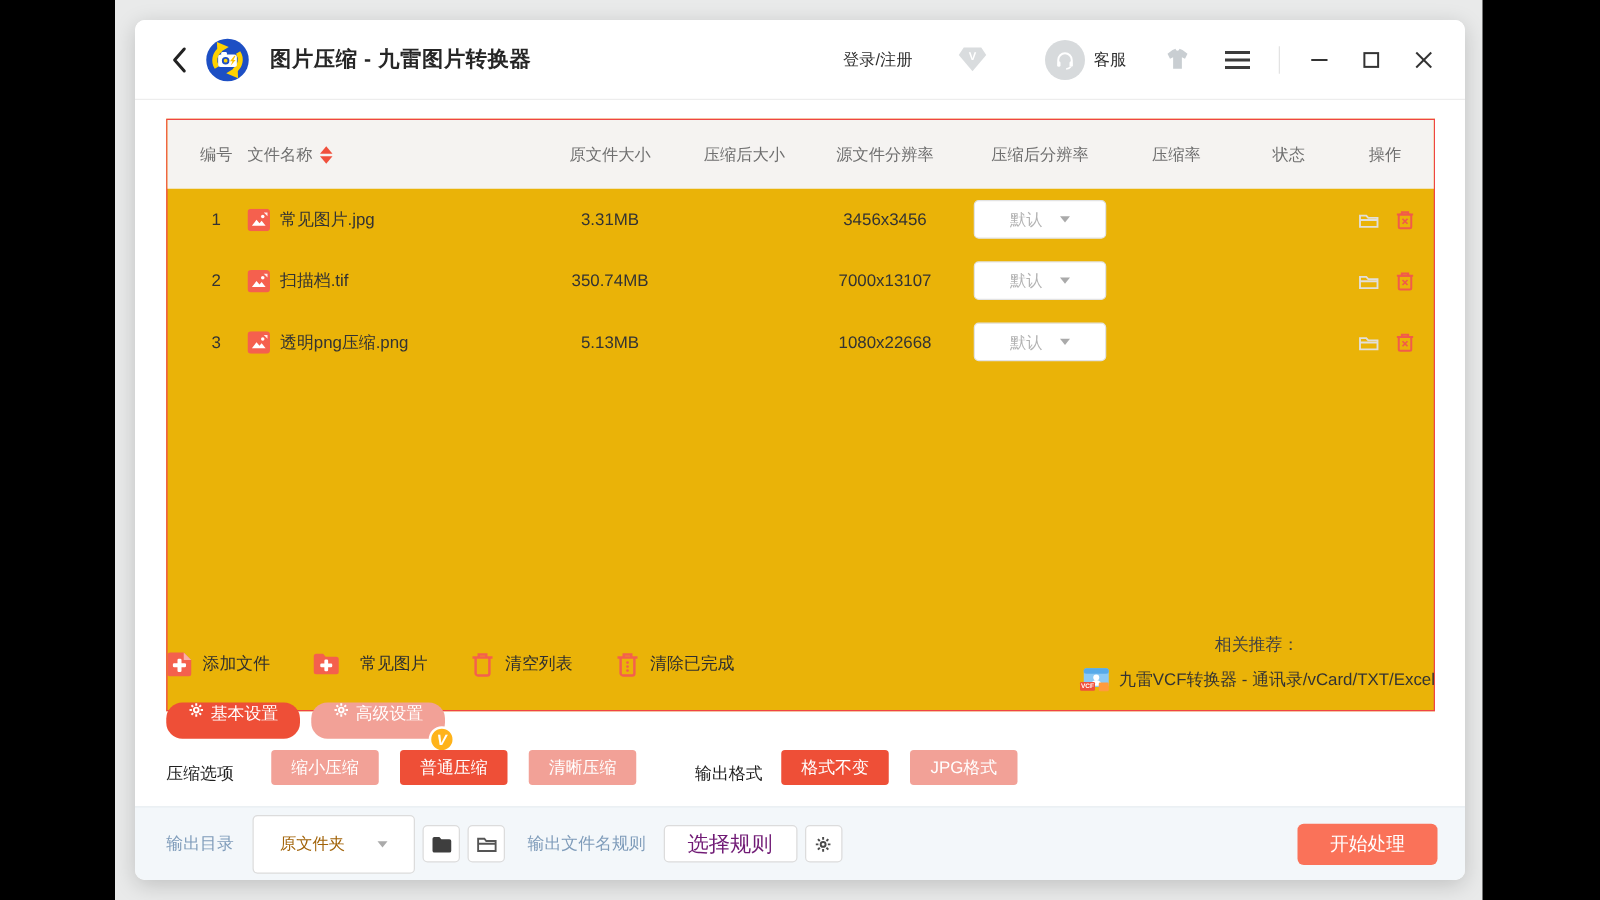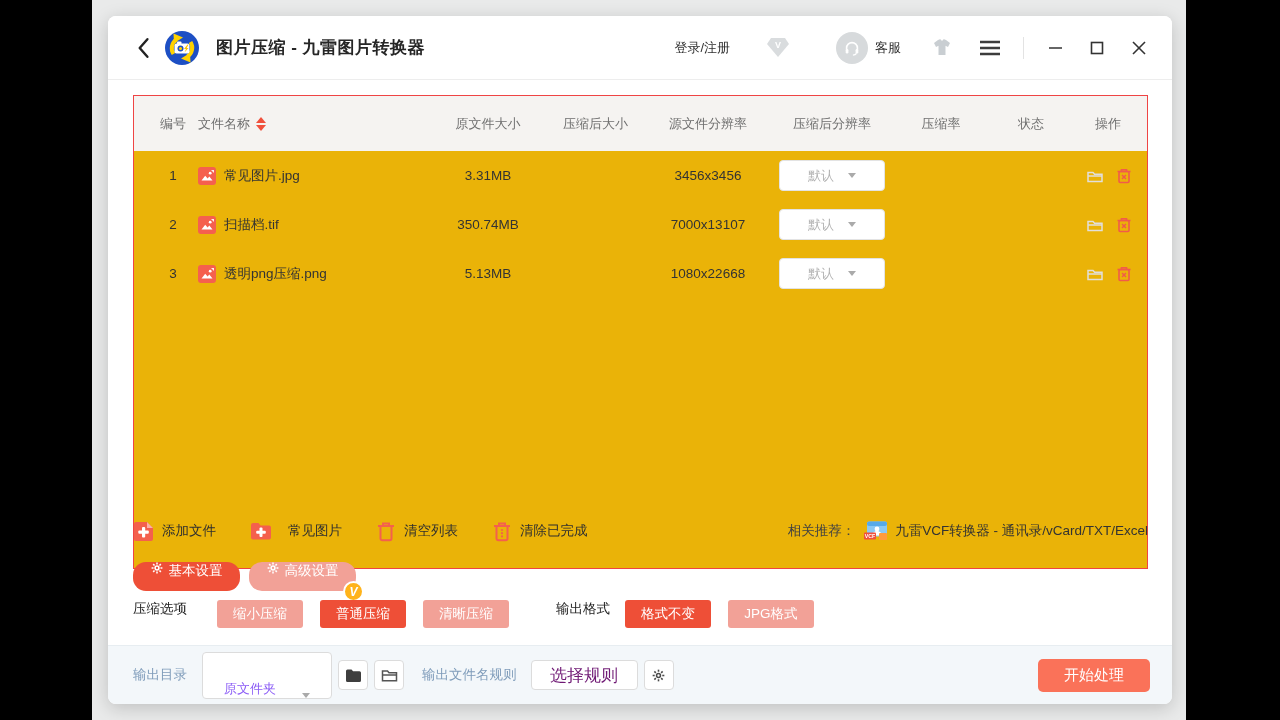--- a/index.html
+++ b/index.html
@@ -44,51 +44,51 @@
   .sort-arrows .down { width:0; height:0; border-left:5px solid transparent; border-right:5px solid transparent; border-top:6px solid #f0503c; }
   .dd-default { width:106px; height:31px; margin:0 auto; border:1px solid #e3e3e3; border-radius:4px; background:#fff;
                 display:flex; align-items:center; justify-content:center; gap:14px; color:#b3b3b3; font-size:13px; cursor:pointer; }
   .caret { width:0; height:0; border-left:4.5px solid transparent; border-right:4.5px solid transparent; border-top:5.5px solid #aaa; }
   .c-ops { display:flex; justify-content:flex-end; align-items:center; gap:11px; }
   .op-icon { cursor:pointer; display:inline-flex; }
 
   
   .toolbar { position:absolute; left:25px; top:498px; width:1015px; height:34px; display:flex; align-items:center; }
   .tool-btn { display:flex; align-items:center; gap:8px; font-size:13.5px; color:#2f2f2f; cursor:pointer; margin-right:34px; }
-  .recommend { margin-left:auto; display:flex; align-items:center; gap:8px; }
+  .recommend { margin-left:auto; display:flex; align-items:center; gap:8px;flex-direction:column; }
   .recommend-label { font-size:13.5px; color:#424242; }
   .recommend-link { font-size:13.5px; color:#333; cursor:pointer; display:flex; align-items:center; gap:7px; }
 
   
   .tabs { position:absolute; left:25px; top:546px; display:flex; gap:9px; }
   .tab { position:relative; width:107px; height:29px; border-radius:13px; display:flex; align-items:flex-start; justify-content:center; gap:6px;
          color:#fff; font-size:13.5px; cursor:pointer; }
   .tab.active { background:#ee4f37; }
   .tab.dim { background:#f2a197; }
   .v-badge { position:absolute; right:-8px; bottom:-11px; width:21px; height:21px; border-radius:50%;
              background:#ffb31a; color:#fff; font-size:12px; font-weight:700; font-style:italic;
              display:flex; align-items:center; justify-content:center; border:2px solid #fff; }
 
   
-  .opt-row { position:absolute; left:25px; top:584px; display:flex; align-items:flex-start; }
+  .opt-row { position:absolute; left:25px; top:584px; display:flex; align-items:flex-end; }
   .opt-label { font-size:13.5px; color:#1f1f1f; margin-right:30px; }
   .opt-label2 { font-size:13.5px; color:#1f1f1f; margin-left:30px; margin-right:15px; }
   .pill { width:86px; height:28px; border-radius:3px; margin-right:17px; display:flex; align-items:center; justify-content:center;
           color:#fff; font-size:13.5px; cursor:pointer; }
   .pill.solid { background:#ee4f37; }
   .pill.light { background:#f2a197; }
   .pill:last-child { margin-right:0; }
 
   
   .footerbar { position:absolute; left:0; bottom:0; width:100%; height:59px; background:#f3f7fa;
                border-top:1px solid #e7edf1; display:flex; align-items:center; }
   .f-label { font-size:13.5px; color:#7f9cba;text-align:right; }
   .f-label.first { margin-left:25px; }
   .dd-out { margin-left:15px; width:130px; height:47px; background:#fff; border:1px solid #dcdcdc; border-radius:4px;
-            display:flex; align-items:flex-end; justify-content:center; gap:26px; font-size:13px; color:#8b5cf6; cursor:pointer; }
+            display:flex; align-items:center; justify-content:center; gap:26px; font-size:13px; color:#a16207; cursor:pointer; }
   .sq-btn { margin-left:6px; width:30px; height:30px; background:#fff; border:1px solid #dcdcdc; border-radius:4px;
             display:flex; align-items:center; justify-content:center; cursor:pointer; }
   .f-rule-label { margin-left:18px; }
   .rule-btn { margin-left:14px; width:107px; height:30px; background:#fff; border:1px solid #dcdcdc; border-radius:4px;
               display:flex; align-items:center; justify-content:center; font-size:17px; color:#701a75; cursor:pointer; }
   .start-btn { margin-left:auto; margin-right:22px; width:112px; height:33px; background:#fa7259; border:none; border-radius:5px;
                color:#fff; font-size:15px; display:flex; align-items:center; justify-content:center; cursor:pointer;
                font-family:"Liberation Sans","DejaVu Sans",sans-serif; }
 </style>
 </head>

